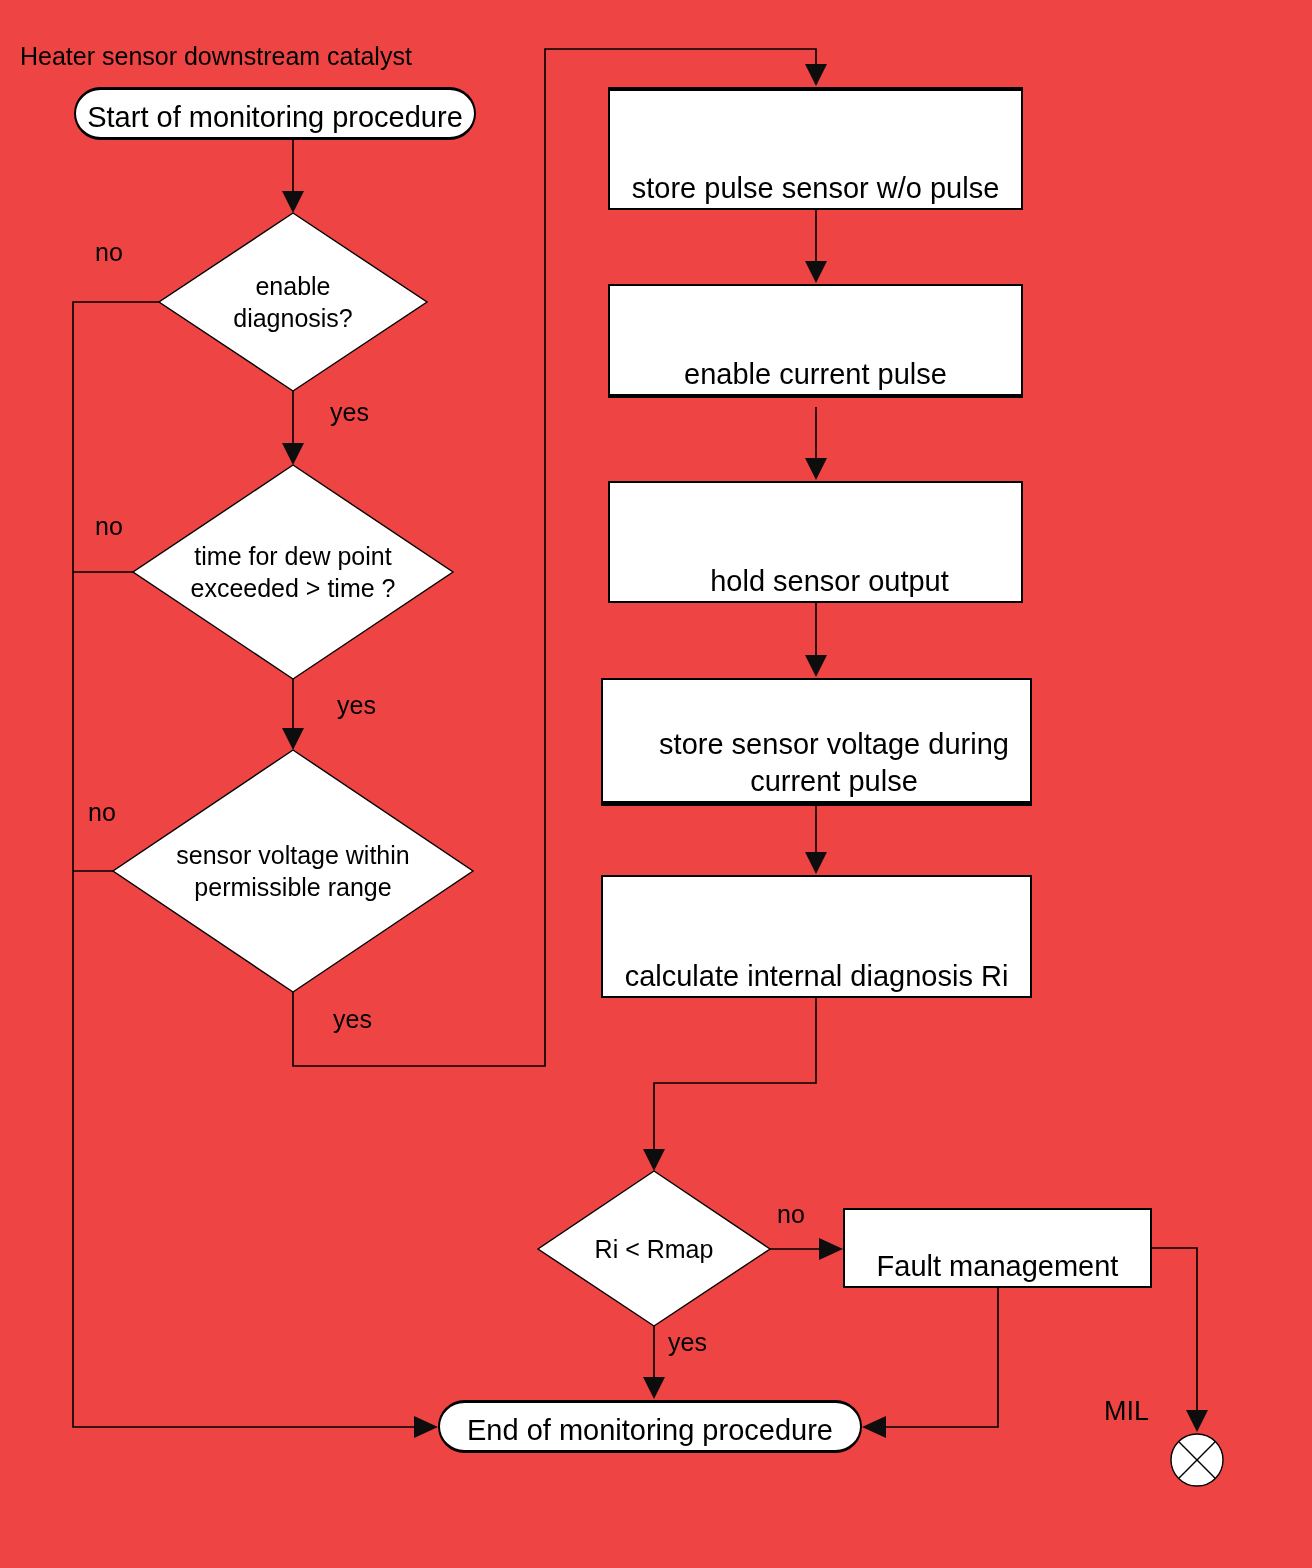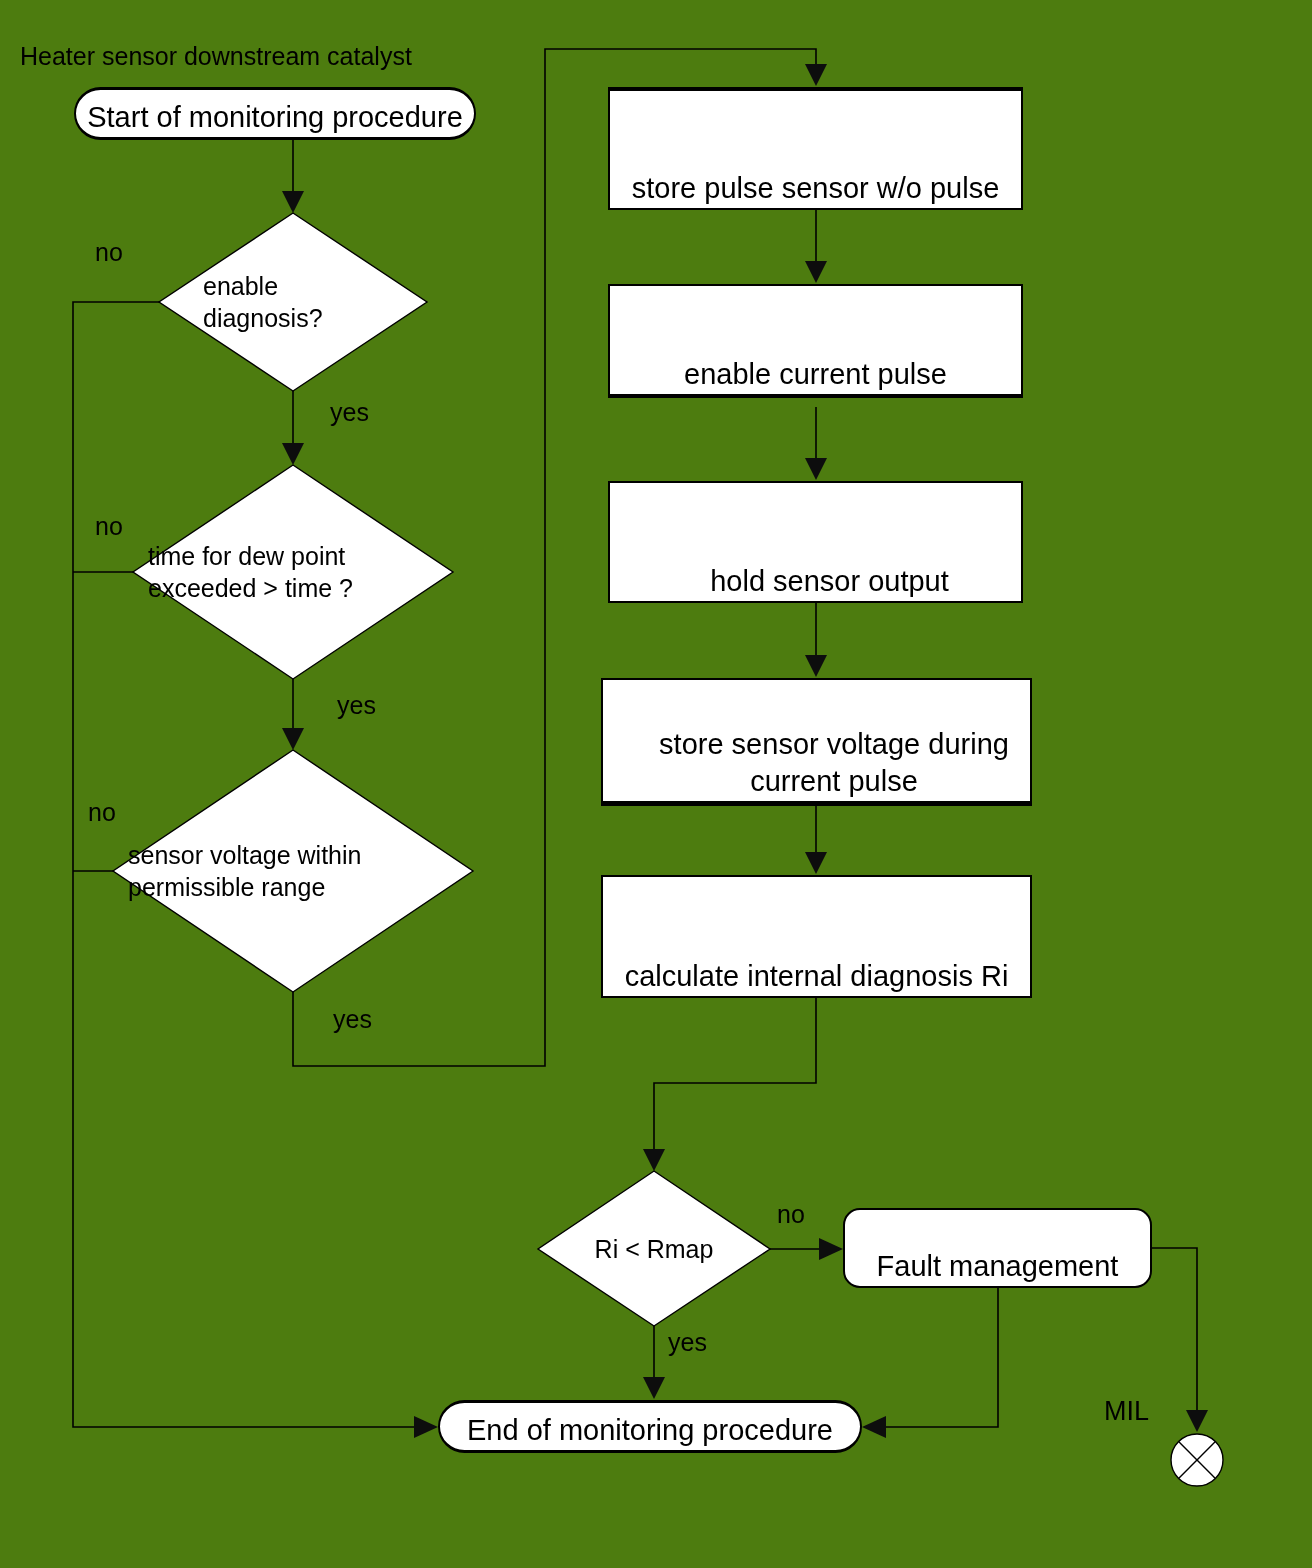--- a/index.html
+++ b/index.html
@@ -1,20 +1,20 @@
 <!DOCTYPE html>
 <html><head>
 <meta charset="utf-8">
 <style>
   html, body { margin: 0; padding: 0; background: #ffffff; }
   .canvas {
     position: relative;
     width: 1312px;
     height: 1568px;
-    background: #4d7c0f;
+    background: #ef4444;
     font-family: "Liberation Sans", sans-serif;
     color: #000000;
     overflow: hidden;
   }
   .layer { position: absolute; left: 0; top: 0; }
   .title {
     position: absolute;
     left: 20px;
     top: 42px;
     font-size: 25px;
@@ -36,21 +36,21 @@
     border: 2px solid #000000;
     border-top-width: 3px;
     border-bottom-width: 3px;
     border-radius: 27px;
   }
   .dlabel {
     position: absolute;
     display: flex;
     align-items: center;
     justify-content: center;
-    text-align: left;
+    text-align: center;
     font-size: 25px;
     line-height: 1.3;
   }
   .elabel {
     position: absolute;
     font-size: 25px;
     white-space: nowrap;
   }
   .txt { display: inline-block; }
 </style>
@@ -129,21 +129,21 @@
   <div class="node process" style="left:608px; top:481px; width:415px; height:122px;padding-left:28px;">
     <span class="txt" style="max-width:400px;">hold sensor output</span>
   </div>
   <div class="node process" style="left:601px; top:678px; width:431px; height:128px; border-bottom-width:5px;padding-left:35px;">
     <span class="txt" style="max-width:407px;">store sensor voltage during current pulse</span>
   </div>
   <div class="node process" style="left:601px; top:875px; width:431px; height:123px;">
     <span class="txt" style="max-width:407px;">calculate internal diagnosis Ri</span>
   </div>
 
-  <div class="node process" style="left:843px; top:1208px; width:309px; height:80px;border-radius:17px;">
+  <div class="node process" style="left:843px; top:1208px; width:309px; height:80px;">
     <span class="txt">Fault management</span>
   </div>
 
   <div class="dlabel" style="left:203px; top:237px; width:180px; height:130px;">
     <span>enable diagnosis?</span>
   </div>
   <div class="dlabel" style="left:148px; top:507px; width:290px; height:130px;">
     <span>time for dew point exceeded &gt; time ?</span>
   </div>
   <div class="dlabel" style="left:128px; top:806px; width:330px; height:130px;">

